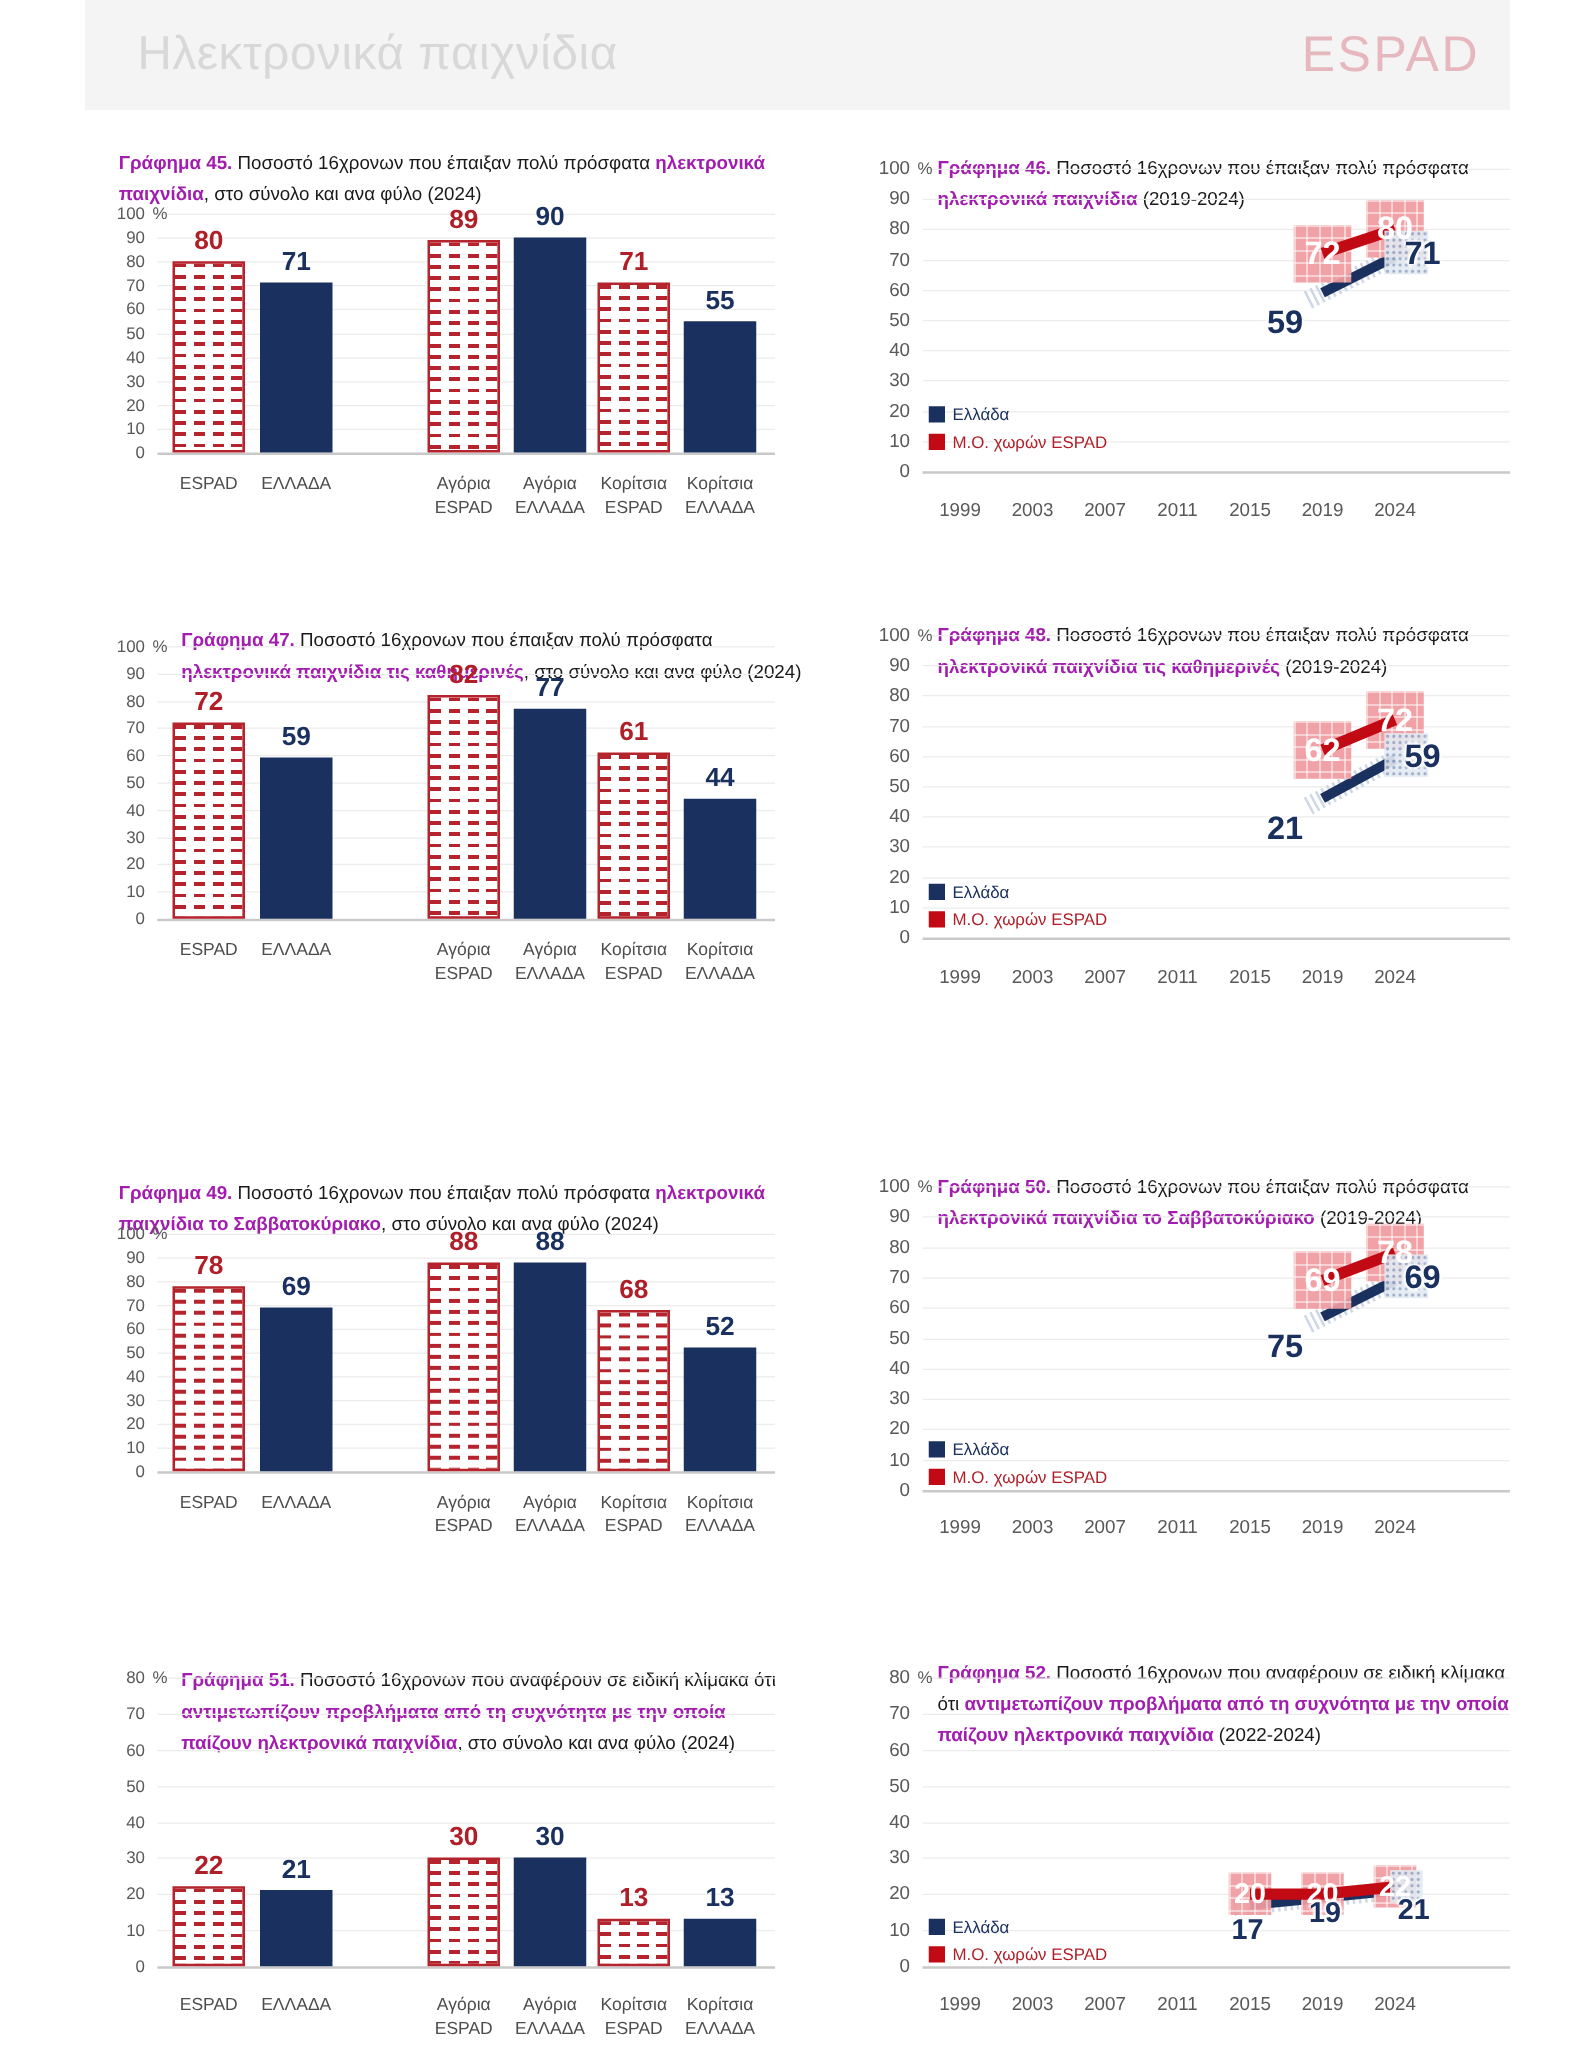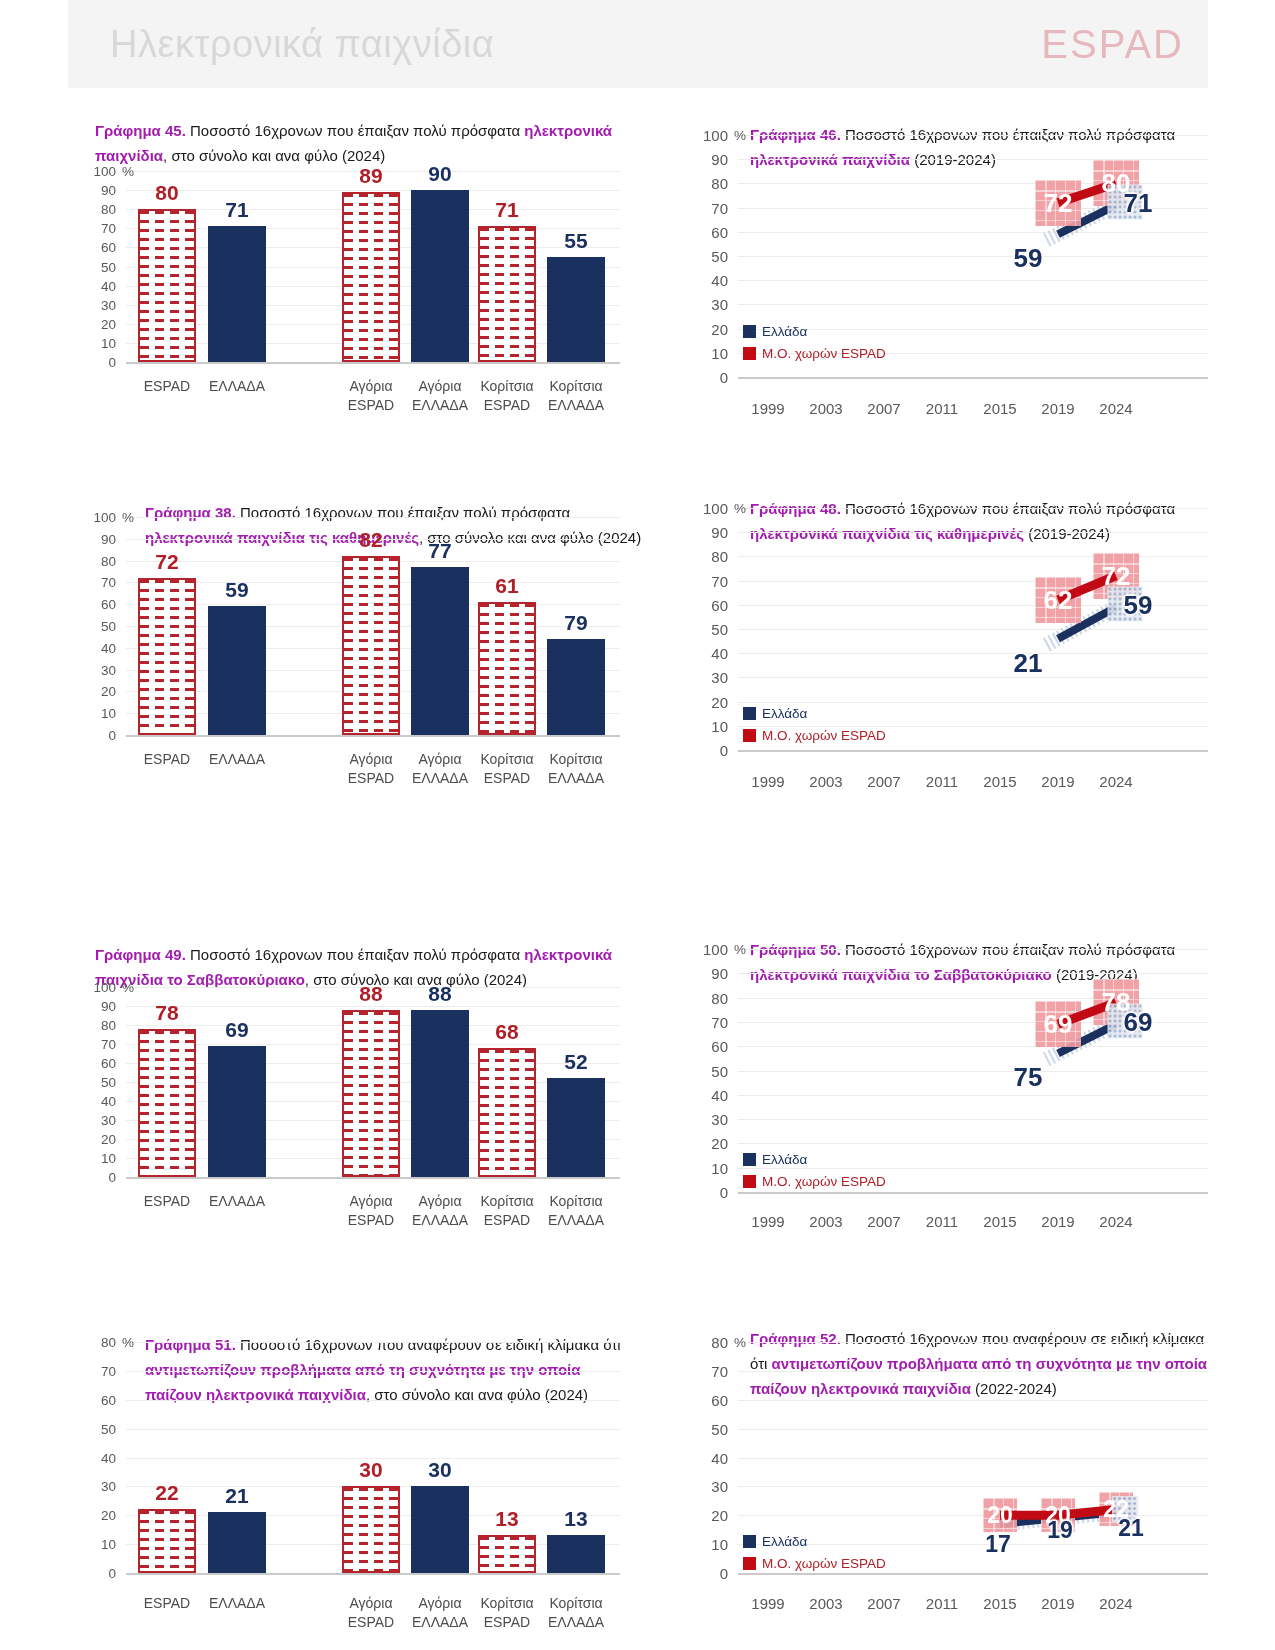--- a/index.html
+++ b/index.html
@@ -186,21 +186,21 @@
     <div class="legend-item" style="left: 88px; top: 212px;">
       <div class="legend-swatch" style="background: rgb(26, 49, 96);"></div>
       <div class="legend-text" style="color: rgb(26, 49, 96);">Ελλάδα</div>
     </div>
     <div class="legend-item" style="left: 88px; top: 234px;">
       <div class="legend-swatch" style="background: rgb(194, 10, 20);"></div>
       <div class="legend-text" style="color: rgb(176, 30, 40);">Μ.Ο. χωρών ESPAD</div>
     </div>
   </section>
 <section class="chart" id="chart-47" style="left: 88px; top: 484px; width: 560px; height: 345px;">
-    <div class="chart-title" style="left: 57px; top: 16px; width: 498px;"><b>Γράφημα 38.</b><span> Ποσοστό 16χρονων που έπαιξαν πολύ πρόσφατα </span><b>ηλεκτρονικά παιχνίδια τις καθημερινές</b><span>, στο σύνολο και ανα φύλο (2024)</span></div>
+    <div class="chart-title" style="left: 57px; top: 16px; width: 498px;"><b>Γράφημα 47.</b><span> Ποσοστό 16χρονων που έπαιξαν πολύ πρόσφατα </span><b>ηλεκτρονικά παιχνίδια τις καθημερινές</b><span>, στο σύνολο και ανα φύλο (2024)</span></div>
     <div class="baseline" style="left: 38px; top: 251px; width: 494px;"></div>
     <div class="tick bar-tick" style="left: -14px; top: 251px;">0</div>
     <div class="gridline" style="left: 38px; top: 229.2px; width: 494px;"></div>
     <div class="tick bar-tick" style="left: -14px; top: 229.2px;">10</div>
     <div class="gridline" style="left: 38px; top: 207.4px; width: 494px;"></div>
     <div class="tick bar-tick" style="left: -14px; top: 207.4px;">20</div>
     <div class="gridline" style="left: 38px; top: 185.6px; width: 494px;"></div>
     <div class="tick bar-tick" style="left: -14px; top: 185.6px;">30</div>
     <div class="gridline" style="left: 38px; top: 163.8px; width: 494px;"></div>
     <div class="tick bar-tick" style="left: -14px; top: 163.8px;">40</div>
@@ -229,21 +229,21 @@
     <div class="cat" style="left: 283px; top: 286px;">ESPAD</div>
     <div class="bar bar-greece" style="left: 323px; top: 83.14px; width: 58px; height: 167.86px;"></div>
     <div class="vlabel navy" style="left: 352px; top: 55.14px;">77</div>
     <div class="cat" style="left: 352px; top: 267px;">Αγόρια</div>
     <div class="cat" style="left: 352px; top: 286px;">ΕΛΛΑΔΑ</div>
     <div class="bar bar-espad" style="left: 390px; top: 118.02px; width: 58px; height: 132.98px;"></div>
     <div class="vlabel red" style="left: 419px; top: 90.02px;">61</div>
     <div class="cat" style="left: 419px; top: 267px;">Κορίτσια</div>
     <div class="cat" style="left: 419px; top: 286px;">ESPAD</div>
     <div class="bar bar-greece" style="left: 459px; top: 155.08px; width: 58px; height: 95.92px;"></div>
-    <div class="vlabel navy" style="left: 488px; top: 127.08px;">79</div>
+    <div class="vlabel navy" style="left: 488px; top: 127.08px;">44</div>
     <div class="cat" style="left: 488px; top: 267px;">Κορίτσια</div>
     <div class="cat" style="left: 488px; top: 286px;">ΕΛΛΑΔΑ</div>
   </section>
 <section class="chart" id="chart-48" style="left: 655px; top: 484px; width: 575px; height: 345px;">
     <div class="chart-title" style="left: 95px; top: 12px; width: 462px;"><b>Γράφημα 48.</b><span> Ποσοστό 16χρονων που έπαιξαν πολύ πρόσφατα </span><b>ηλεκτρονικά παιχνίδια τις καθημερινές</b><span> (2019-2024)</span></div>
     <div class="baseline" style="left: 83px; top: 266px; width: 470px;"></div>
     <div class="tick line-tick" style="left: 31px; top: 266px;">0</div>
     <div class="gridline" style="left: 83px; top: 241.8px; width: 470px;"></div>
     <div class="tick line-tick" style="left: 31px; top: 241.8px;">10</div>
     <div class="gridline" style="left: 83px; top: 217.6px; width: 470px;"></div>

